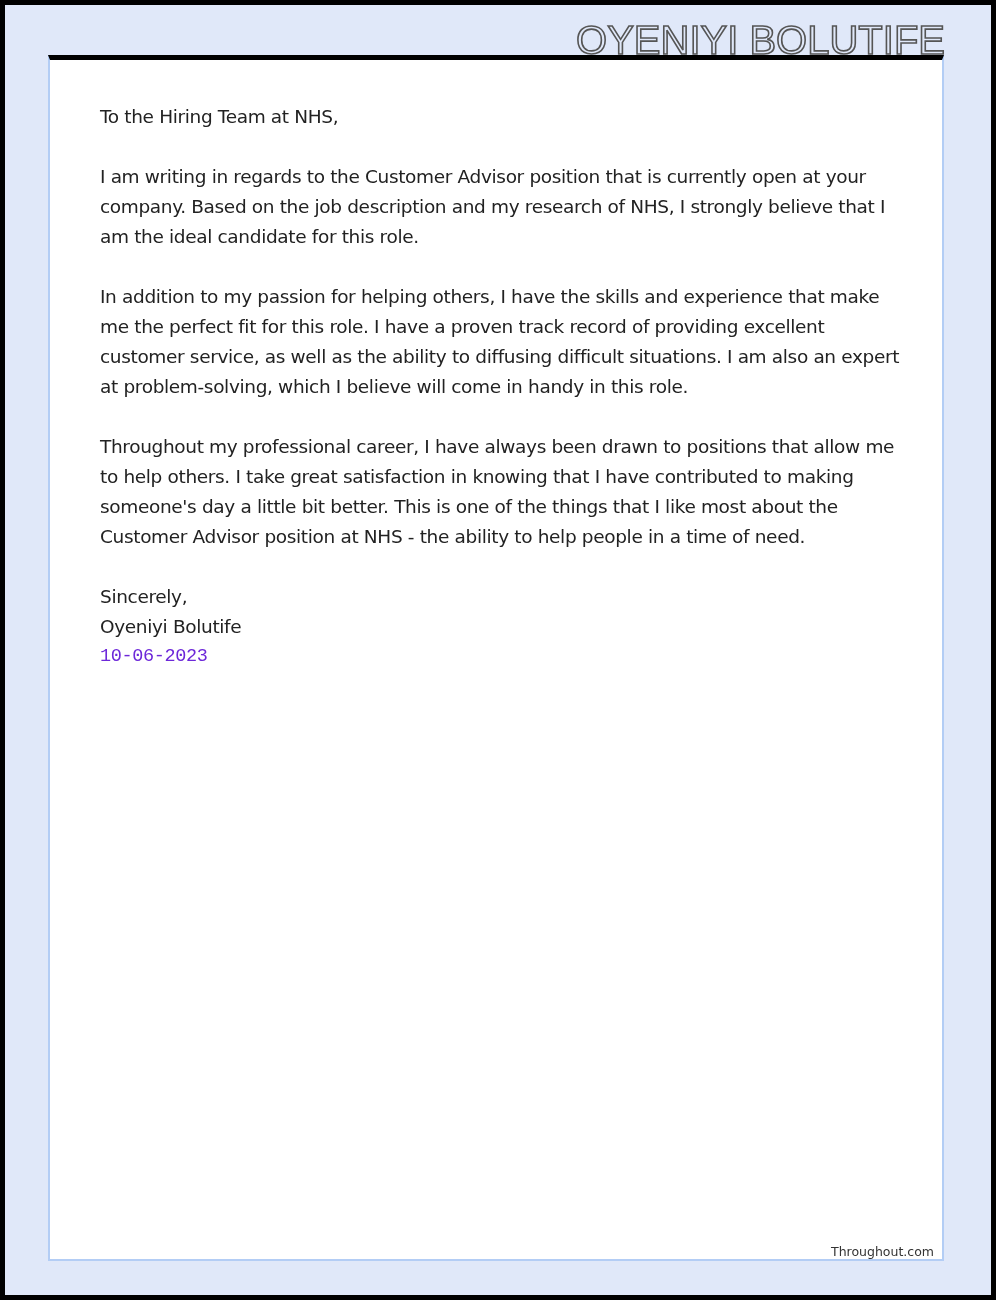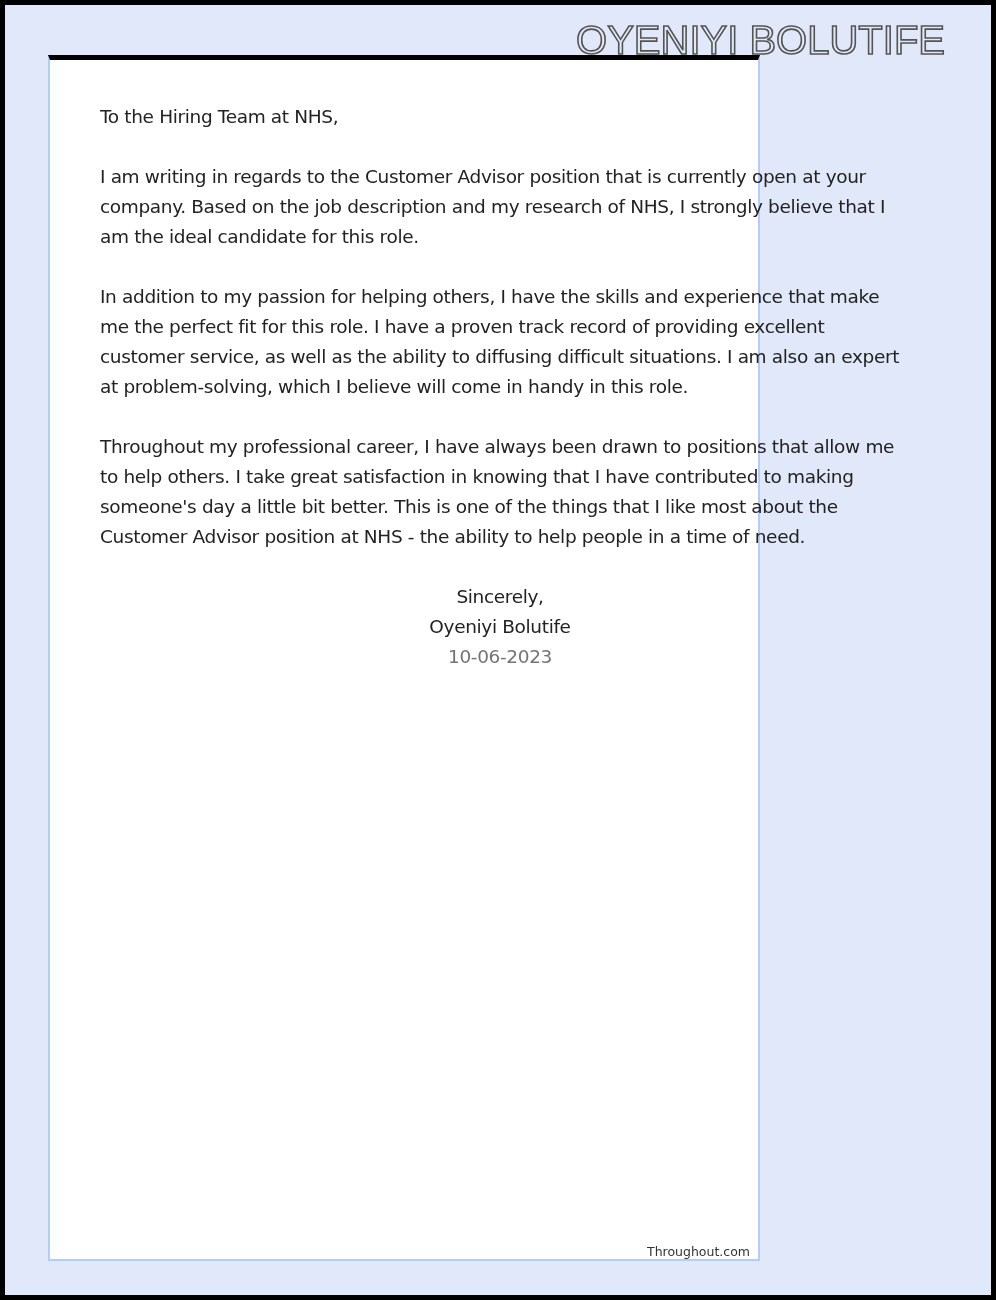--- a/index.html
+++ b/index.html
@@ -20,42 +20,43 @@
     line-height: 46px;
     letter-spacing: 0px;
     color: #e0e8f9;
     -webkit-text-stroke: 1.6px #555;
     font-weight: normal;
     white-space: nowrap;
   }
   .paper {
     position: absolute;
     left: 43px; top: 50px;
-    width: 712px; height: 1206px;
+    width: 896px; height: 1206px;
     background: #fff;
     border-left: 2px solid #b3cdf5;
     border-right: 2px solid #b3cdf5;
     border-bottom: 2px solid #b3cdf5;
     border-top: 5px solid #000;
     box-sizing: border-box;
   }
   .content {
     position: absolute;
     left: 50px; top: 42px;
     width: 800px;
     font-size: 18.5px;
     line-height: 30px;
     color: #222;
     letter-spacing: -0.35px;
   }
   .content p { margin: 0 0 30px 0; }
-  .sign p { margin: 0; text-align: center; }
+  .sign p { margin: 0; }
   .date {
     margin-top: 10px;
-    color: #737373;
+    color: #6d28d9;
+    font-family: Liberation Mono, monospace;
   }
   .footer {
     position: absolute;
     right: 8px; bottom: 0px;
     font-size: 12.5px;
     color: #333;
   }
 </style>
 </head>
 <body>

